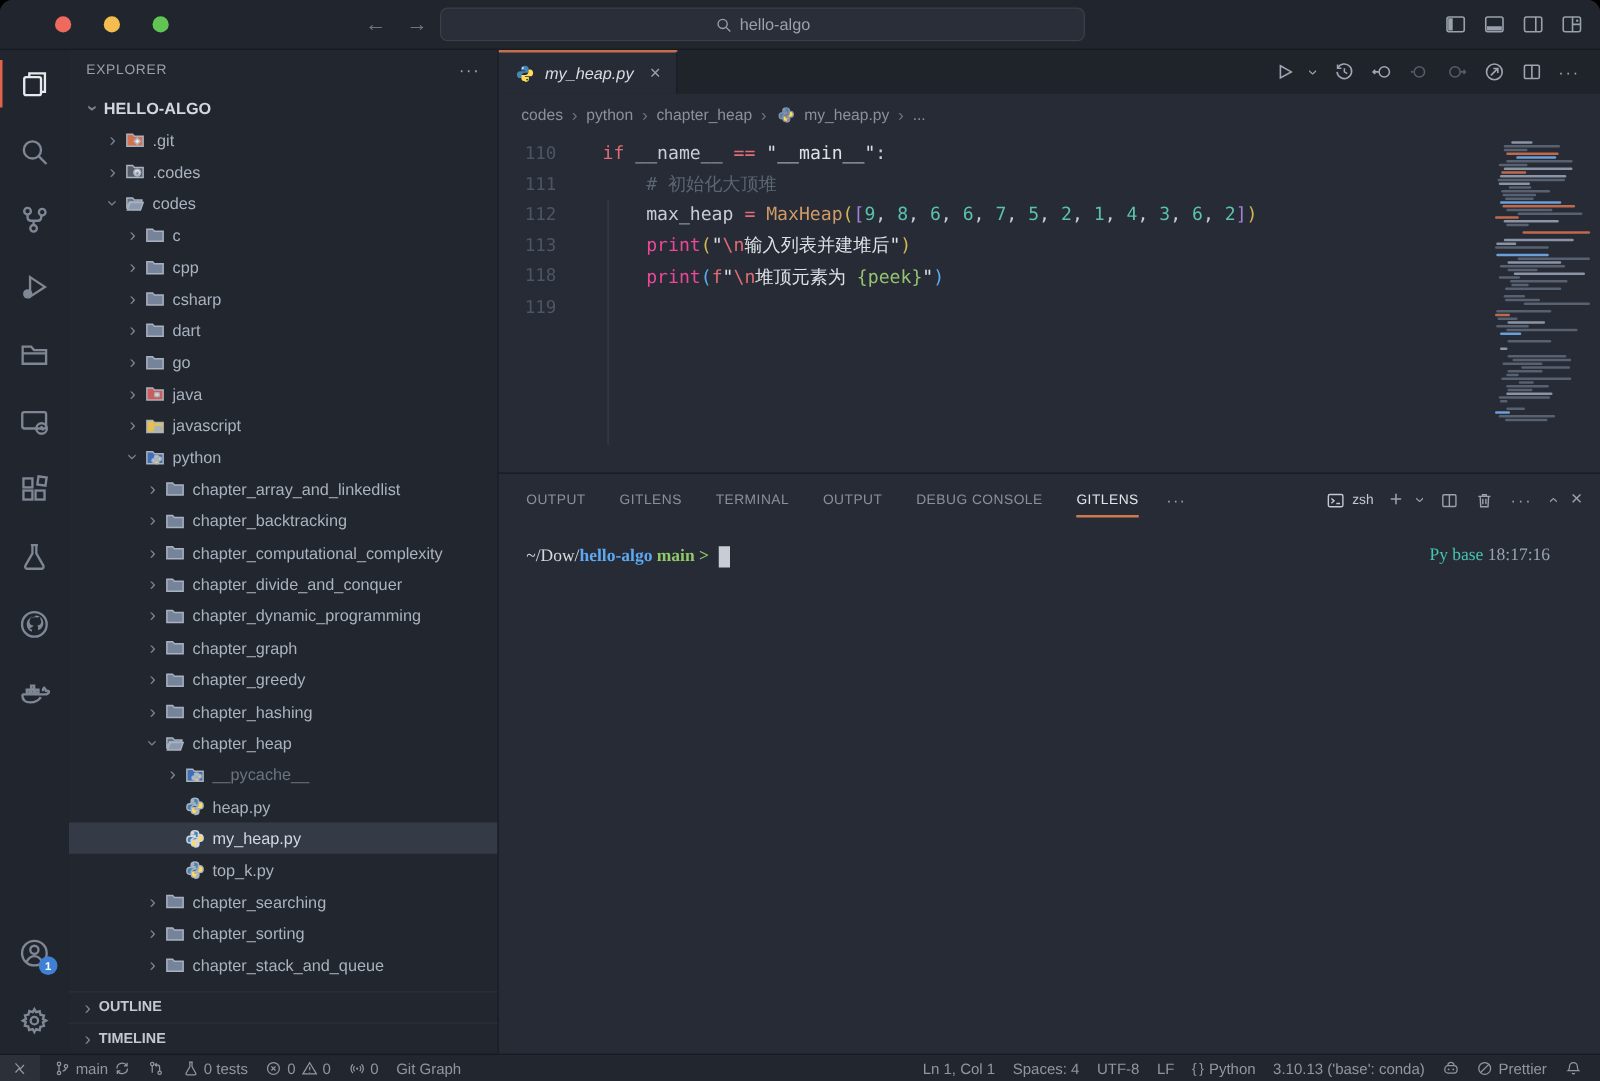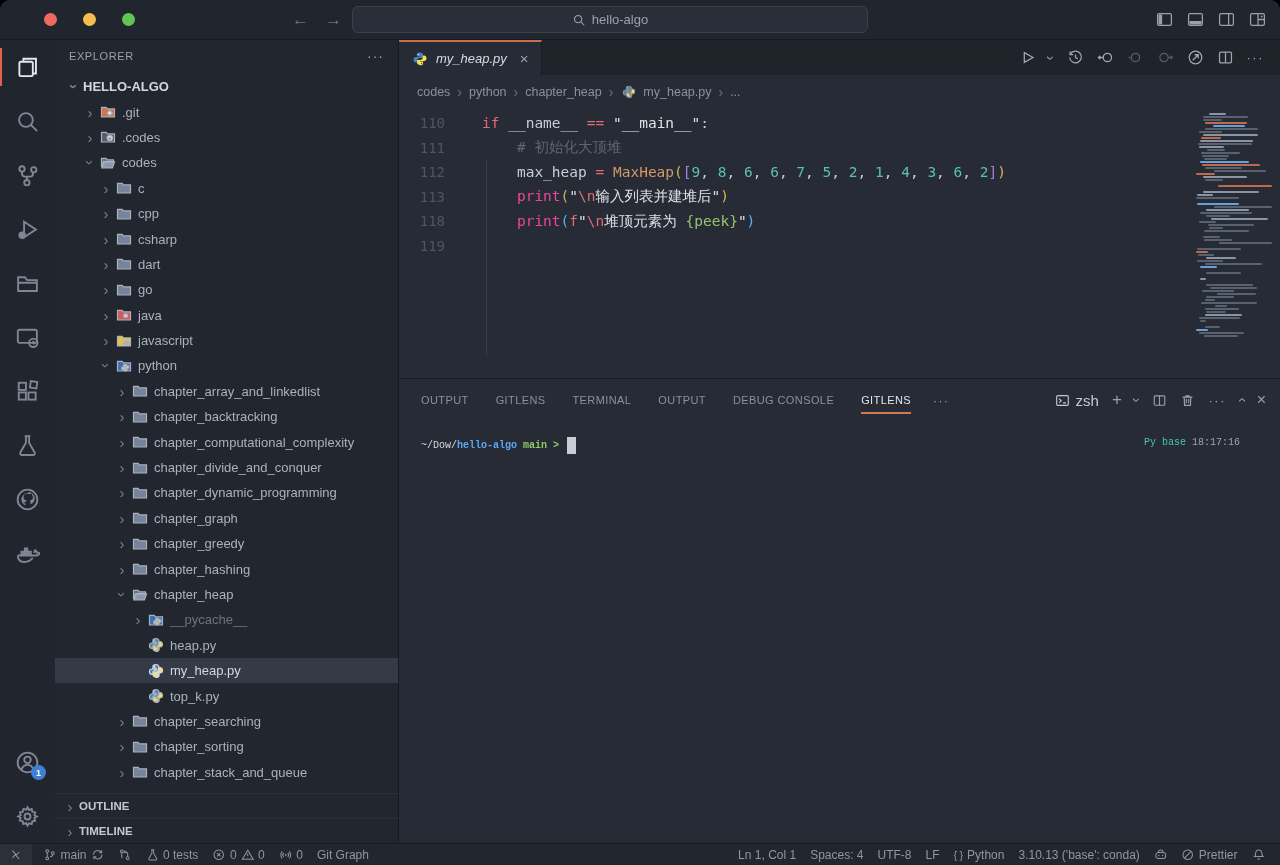--- a/index.html
+++ b/index.html
@@ -74,23 +74,23 @@
 
   
   .panel { flex:1; border-top:1px solid #171a20; display:flex; flex-direction:column; min-height:0; }
   .panel-header { height:42px; display:flex; align-items:center; flex:0 0 42px; padding:0 14px 0 22px; }
   .panel-tabs { display:flex; gap:27px; font-size:11px; letter-spacing:.4px; color:#8a919d; }
   .ptab { cursor:pointer; position:relative; padding:6px 0; }
   .ptab.active { color:#e2e5ea; }
   .ptab.active::after { content:""; position:absolute; left:0; right:0; bottom:-2px; height:2px; background:#cd7a50; }
   .ptab-more { margin-left:22px; color:#9aa1ac; letter-spacing:1px; cursor:pointer; }
   .panel-actions { margin-left:auto; display:flex; align-items:center; gap:13px; color:#9aa1ac; }
-  .panel-actions .shell { display:flex; align-items:center; gap:6px; color:#c3c9d2; font-size:15px; }
+  .panel-actions .shell { display:flex; align-items:center; gap:6px; color:#c3c9d2; font-size:11px; }
   .panel-actions .ic svg{width:15px;height:15px}
-  .terminal { flex:1; font-family:Liberation Mono, monospace; font-size:10px; padding:16px 0 0 22px; position:relative; }
+  .terminal { flex:1; font-family:Liberation Serif, serif; font-size:14px; padding:16px 0 0 22px; position:relative; }
   .tline { display:flex; align-items:center; }
   .cursor { display:inline-block; width:8.5px; height:17px; background:#c8cdd5; margin-left:8px; }
   .tright { position:absolute; right:40px; top:16px; }
 
   
   .statusbar { height:22px; background:#22262e; border-top:1px solid #171a20; display:flex; align-items:center; font-size:12px; color:#8f97a3; flex:0 0 22px; }
   .sb-left { display:flex; align-items:center; height:100%; }
   .sb-right { margin-left:auto; display:flex; align-items:center; height:100%; padding-right:8px; }
   .st-item { display:flex; align-items:center; gap:4px; padding:0 7px; height:100%; cursor:pointer; white-space:nowrap; }
   .st-item .ic svg{ width:13.5px; height:13.5px; }

